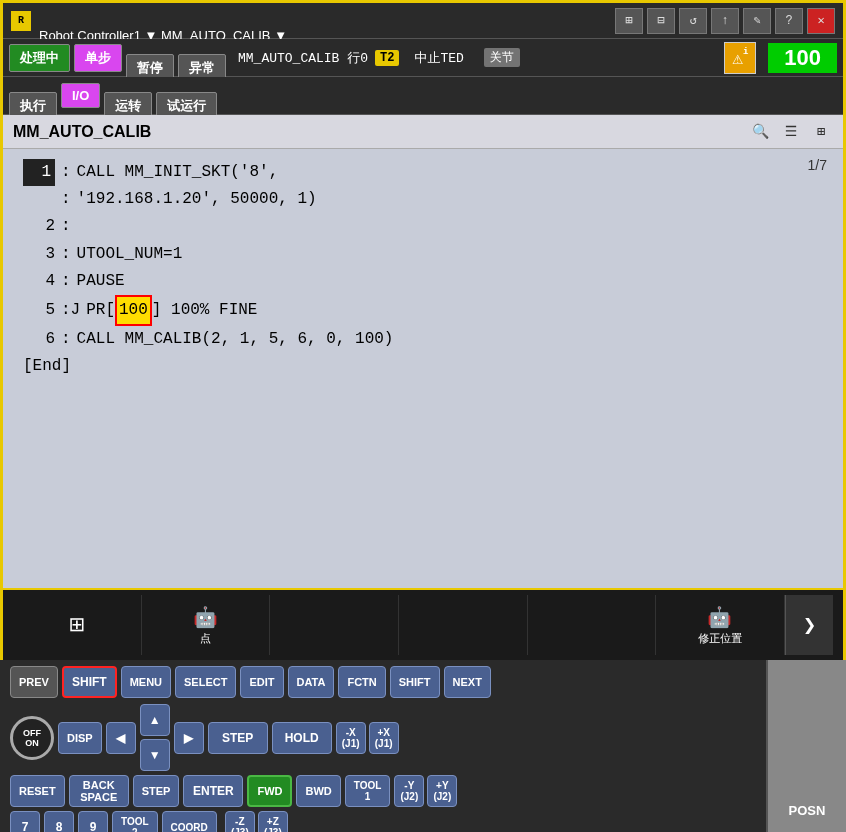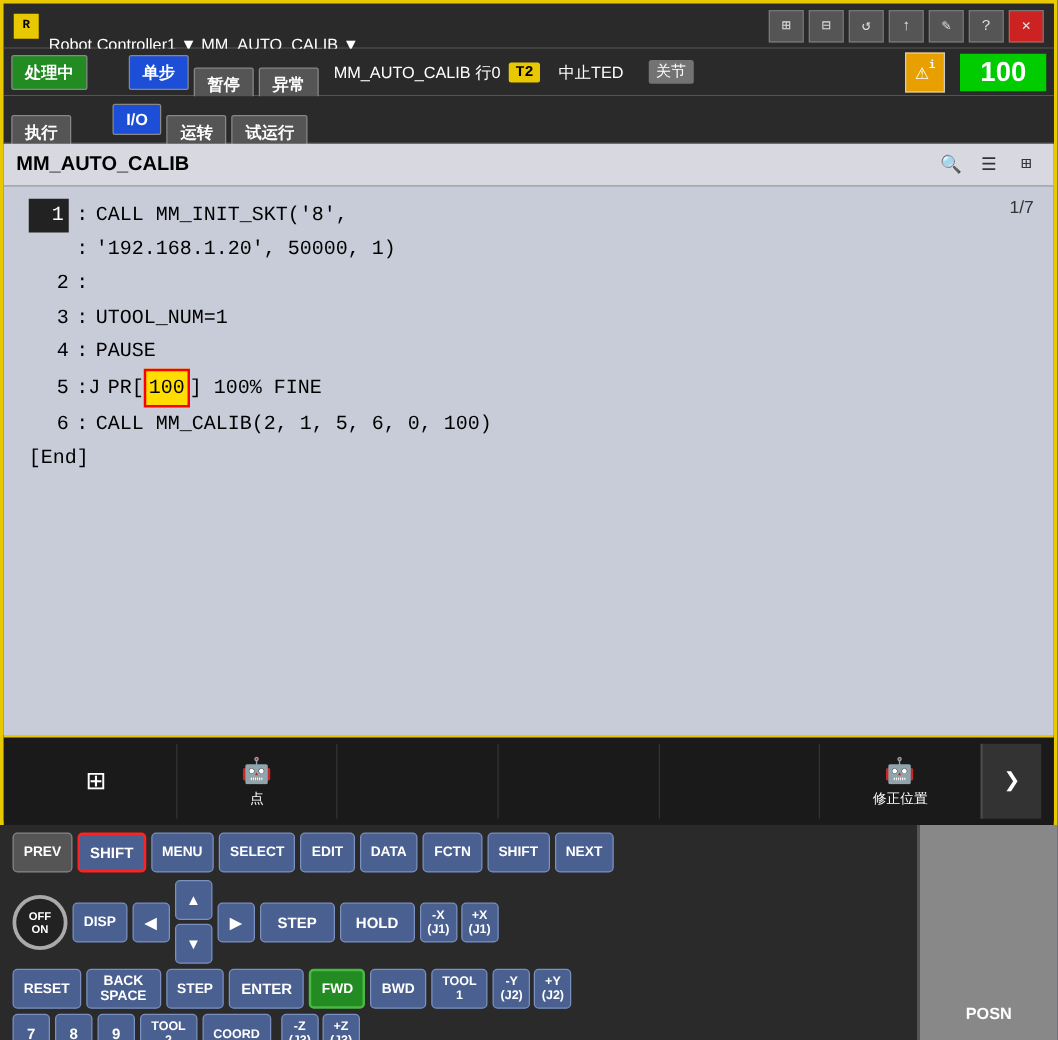--- a/index.html
+++ b/index.html
@@ -71,26 +71,26 @@
       padding: 4px 10px;
       font-size: 13px;
       font-family: Arial, sans-serif;
       font-weight: bold;
       cursor: pointer;
       border: 1px solid #888;
       border-radius: 2px;
       color: #fff;
     }
     .tb-btn.green { background: #228b22; }
-    .tb-btn.teal  { background: #1d4ed8; margin-left: 29px; }
+    .tb-btn.teal  { background: #d946ef; }
     .tb-btn.gray  { background: #555; margin-top: 21px; }
     .status-text {
       color: #fff;
       font-size: 13px;
-      font-family: Liberation Sans, sans-serif;
+      font-family: Liberation Mono, monospace;
       margin-left: 8px;
     }
     .tag-yellow {
       background: #e8c800;
       color: #000;
       font-weight: bold;
       font-size: 12px;
       padding: 1px 5px;
       border-radius: 2px;
       margin: 0 3px;
@@ -500,15 +500,15 @@
     <button class="kb-btn small" style="font-size:10px;">TOOL<br>2</button>
     <button class="kb-btn small" style="font-size:10px;">COORD</button>
     <div style="display:flex; gap:3px; margin-left: 4px;">
       <button class="kb-btn narrow" style="font-size:10px;">-Z<br>(J3)</button>
       <button class="kb-btn narrow" style="font-size:10px;">+Z<br>(J3)</button>
     </div>
   </div>
 
 </div>
 
-<div style="position:absolute; right:0; top:660px; width:112px; height:172px; background:#888; border-left:2px solid #555; display:flex; flex-direction:column; align-items:center; justify-content:flex-end; padding-bottom:14px;">
+<div style="position:absolute; right:0; top:660px; width:80px; height:172px; background:#888; border-left:2px solid #555; display:flex; flex-direction:column; align-items:center; justify-content:flex-end; padding-bottom:14px;">
   <span style="color:#fff; font-size:13px; font-weight:bold; font-family:Arial,sans-serif;">POSN</span>
 </div>
 
 </body></html>

